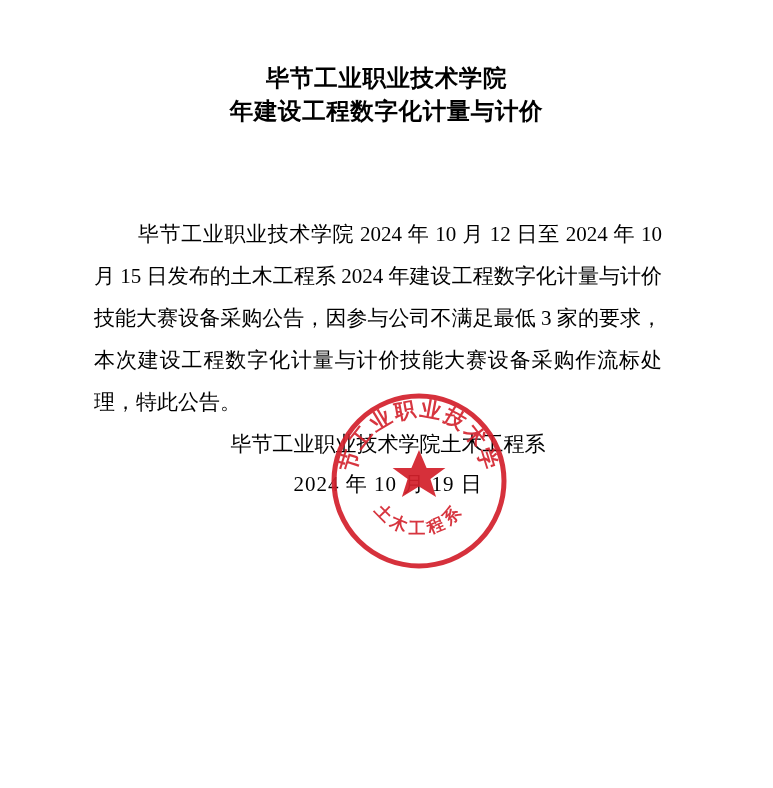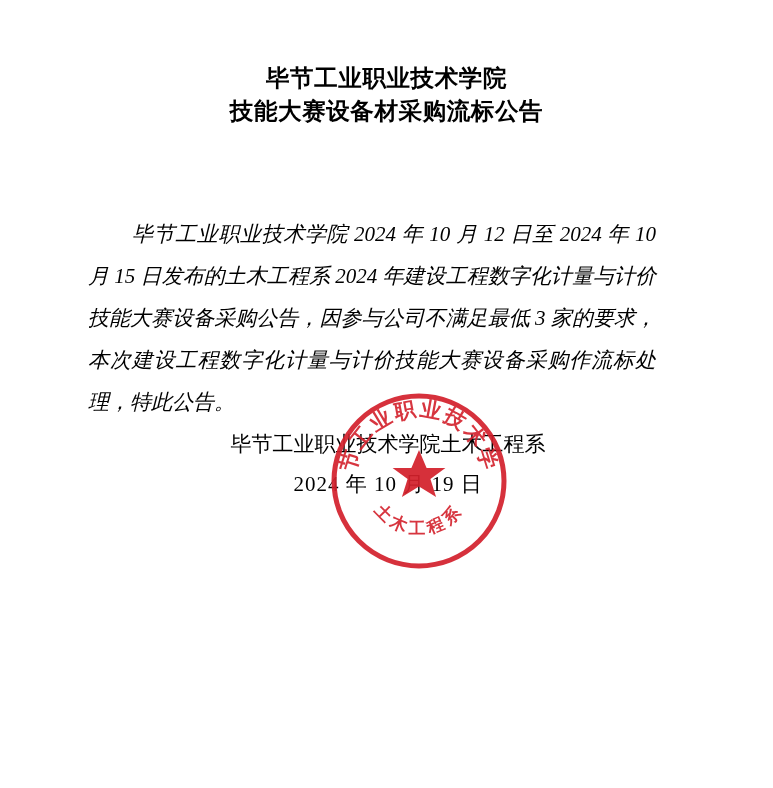--- a/index.html
+++ b/index.html
@@ -34,24 +34,23 @@
     font-family: "Liberation Sans", "DejaVu Sans", sans-serif;
     font-weight: bold;
     font-size: 23.5px;
     line-height: 33px;
     letter-spacing: 0.6px;
     color: #000;
     white-space: nowrap;
   }
   .body-block {
     position: absolute;
-    left: 88px;
+    left: 94px;
     top: 192px;
     width: 568px;
-    font-style: italic;
   }
   .body-para {
     font-family: "Liberation Serif", "DejaVu Serif", serif;
     font-size: 21px;
     line-height: 42px;
     text-align: justify;
     text-justify: inter-ideograph;
     text-indent: 44px;
     color: #000;
   }
@@ -94,21 +93,21 @@
     font-weight: bold;
   }
 </style>
 </head>
 <body>
 
 <div class="page">
 
   <div class="title-block">
     <div class="title-line">毕节工业职业技术学院</div>
-    <div class="title-line">技能大赛设备材采购流标公告</div>
+    <div class="title-line">年建设工程数字化计量与计价</div>
   </div>
 
   <div class="body-block">
     <p class="body-para">毕节工业职业技术学院 2024 年 10 月 12 日至 2024 年 10 月 15 日发布的土木工程系 2024 年建设工程数字化计量与计价技能大赛设备采购公告，因参与公司不满足最低 3 家的要求，本次建设工程数字化计量与计价技能大赛设备采购作流标处理，特此公告。</p>
   </div>
 
   <div class="sign-block">
     <div class="sign-line">毕节工业职业技术学院土木工程系</div>
     <div class="sign-line date">2024 年 10 月 19 日</div>
   </div>

